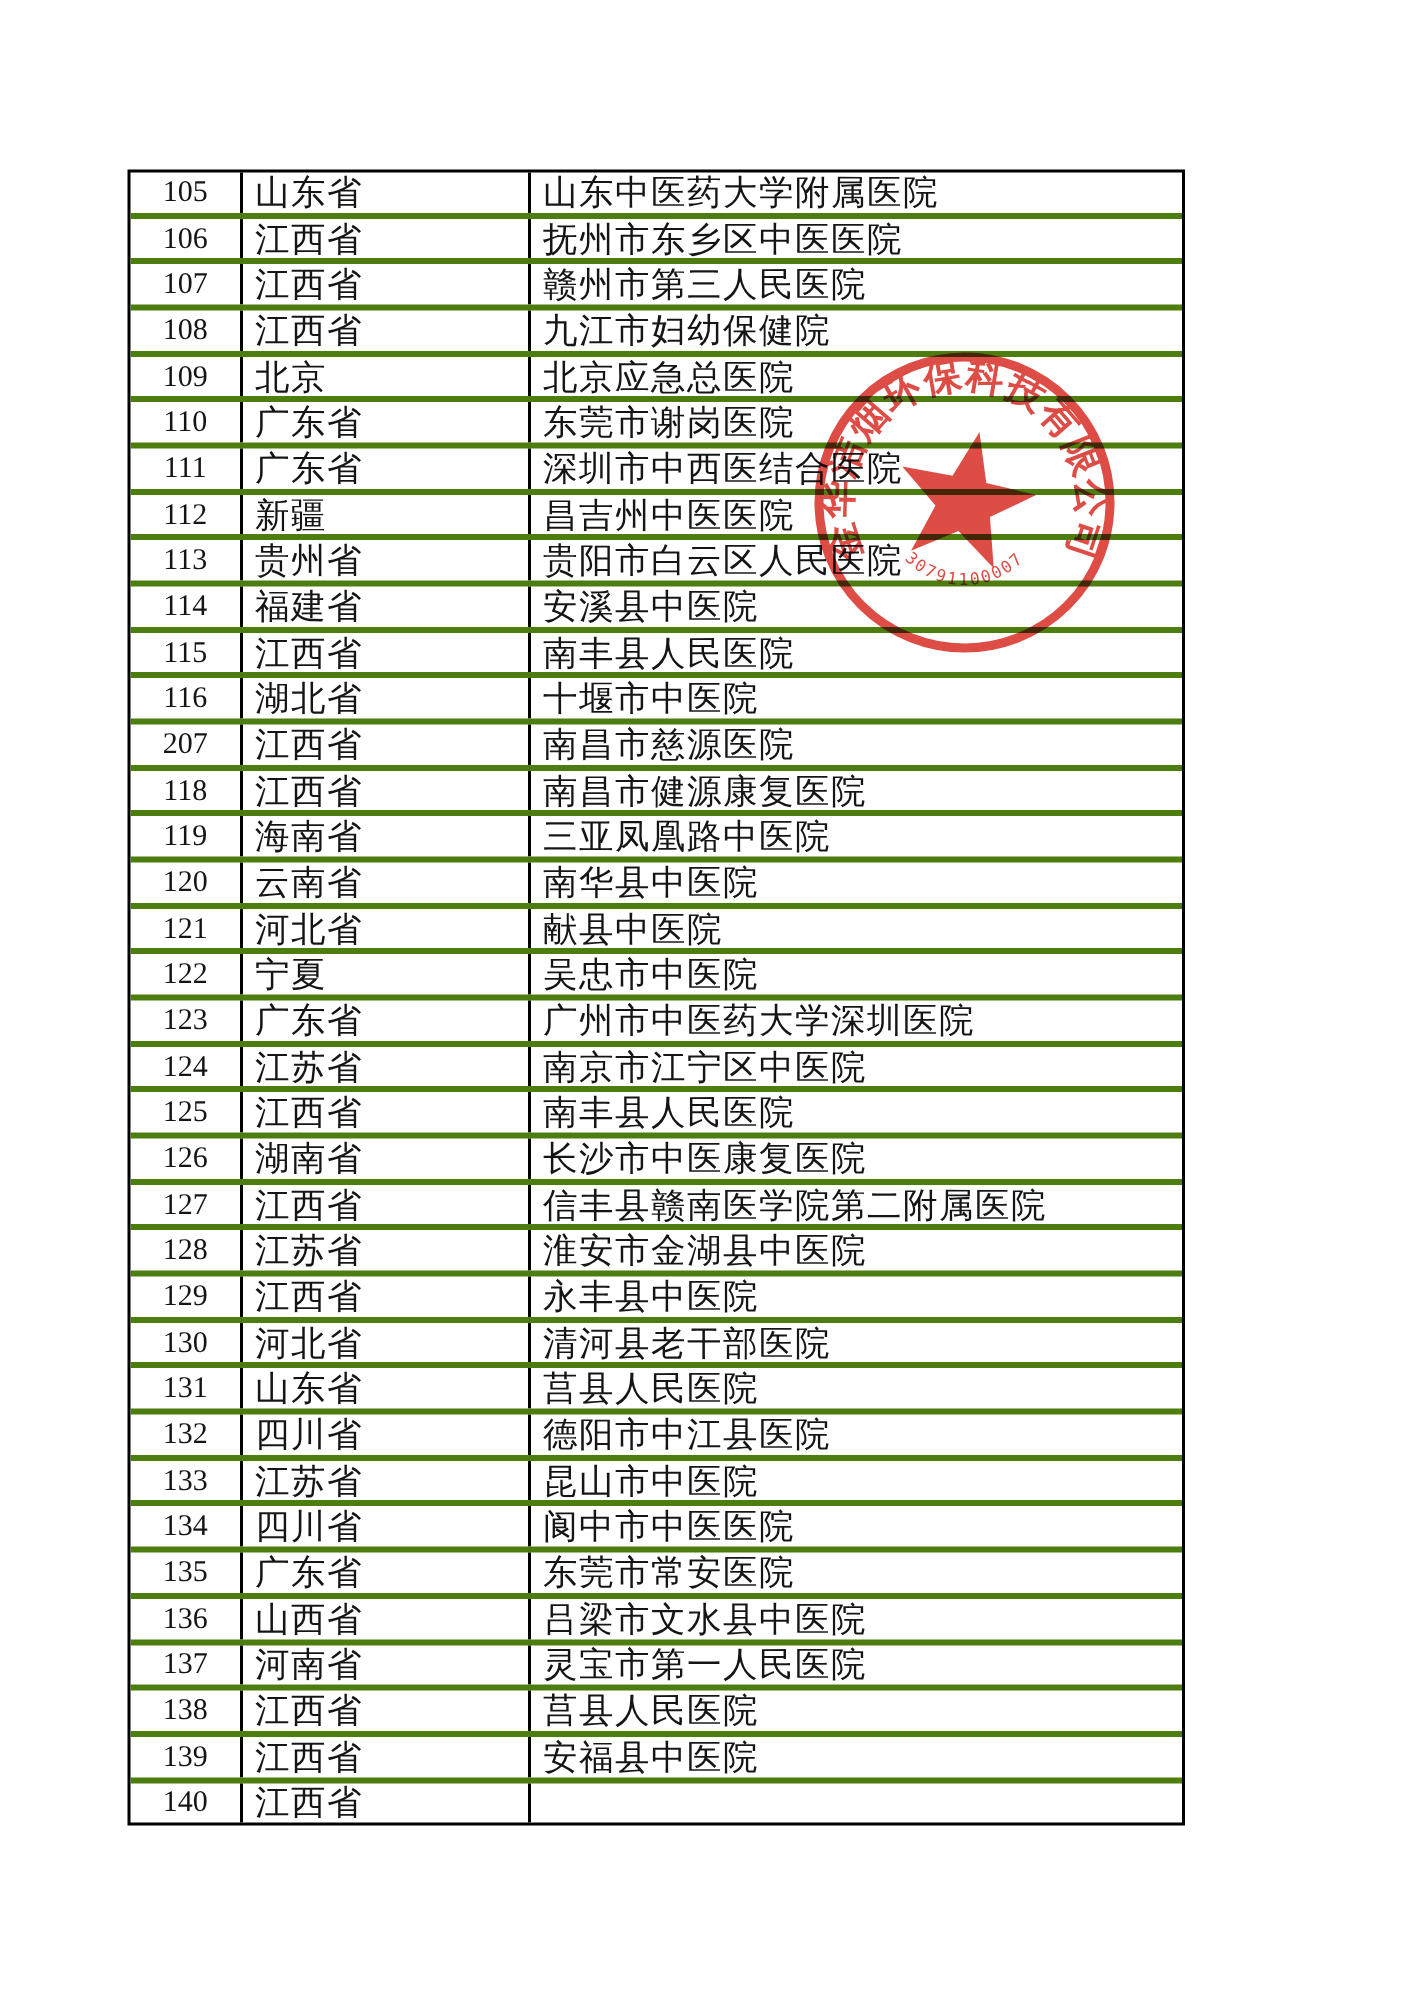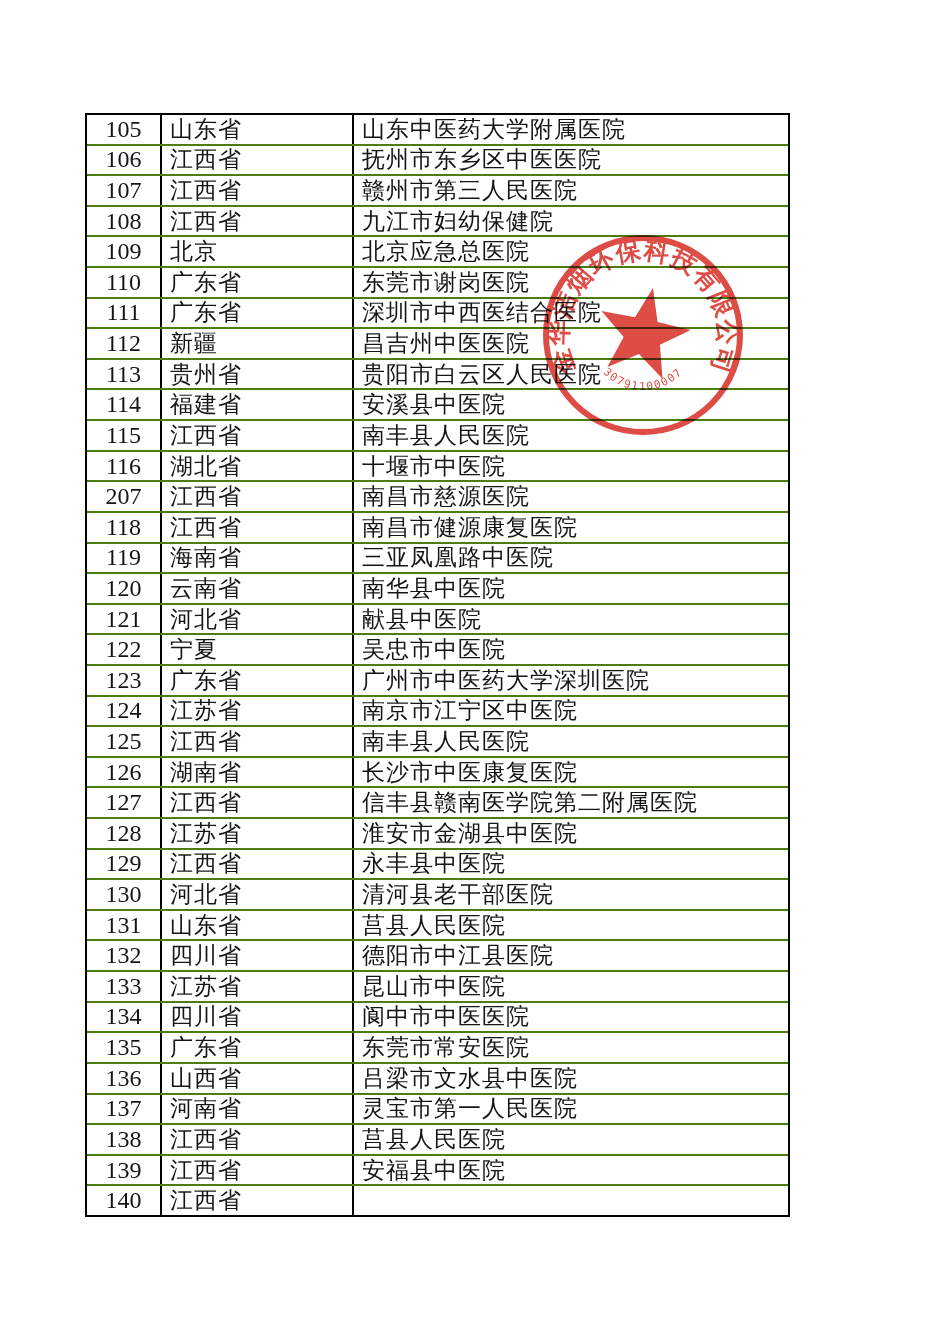--- a/index.html
+++ b/index.html
@@ -23,39 +23,39 @@
     height: 1104px;
     border: 2px solid #000;
     box-sizing: border-box;
     display: flex;
     flex-direction: column;
     background: transparent;
   }
   .row {
     flex: 1;
     display: flex;
-    border-top: 2px solid #4d7c0f;
+    border-top: 4px solid #4d7c0f;
     min-height: 0;
   }
   .row:first-child { border-top: none; }
   .cell {
     box-sizing: border-box;
     display: flex;
     align-items: center;
     font-size: 23px;
     color: #151515;
     white-space: nowrap;
     overflow: hidden;
     letter-spacing: 1px;
   }
   .col-no {
     width: 75px;
     justify-content: center;
     border-right: 2px solid #000;
-    font-size: 24px;
+    font-size: 20px;
     letter-spacing: 0;
   }
   .col-prov {
     width: 192px;
     padding-left: 8px;
     border-right: 2px solid #000;
   }
   .col-hosp {
     flex: 1;
     padding-left: 8px;

